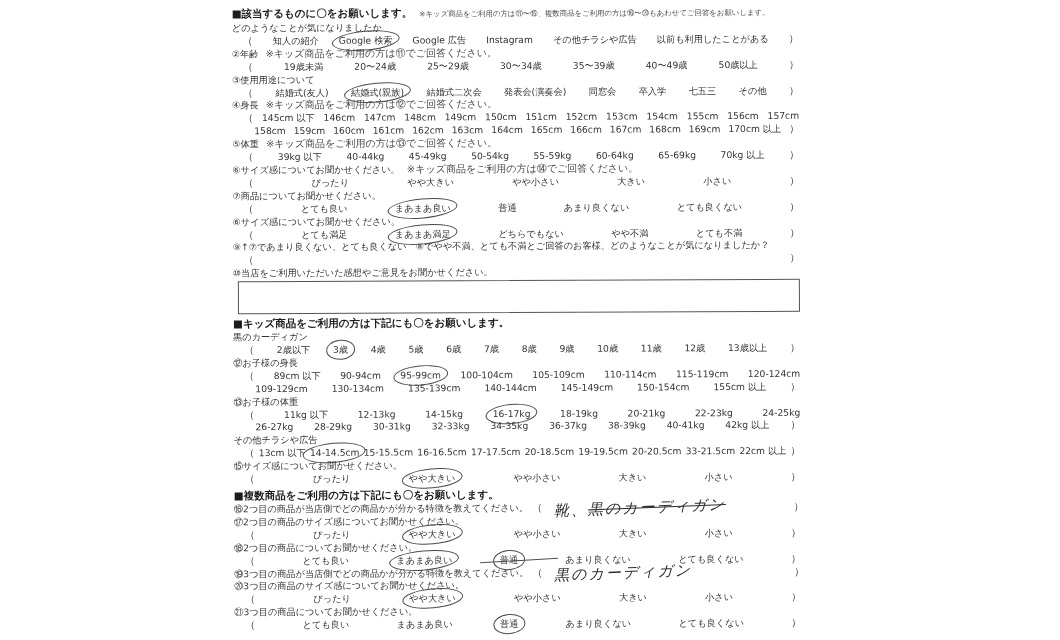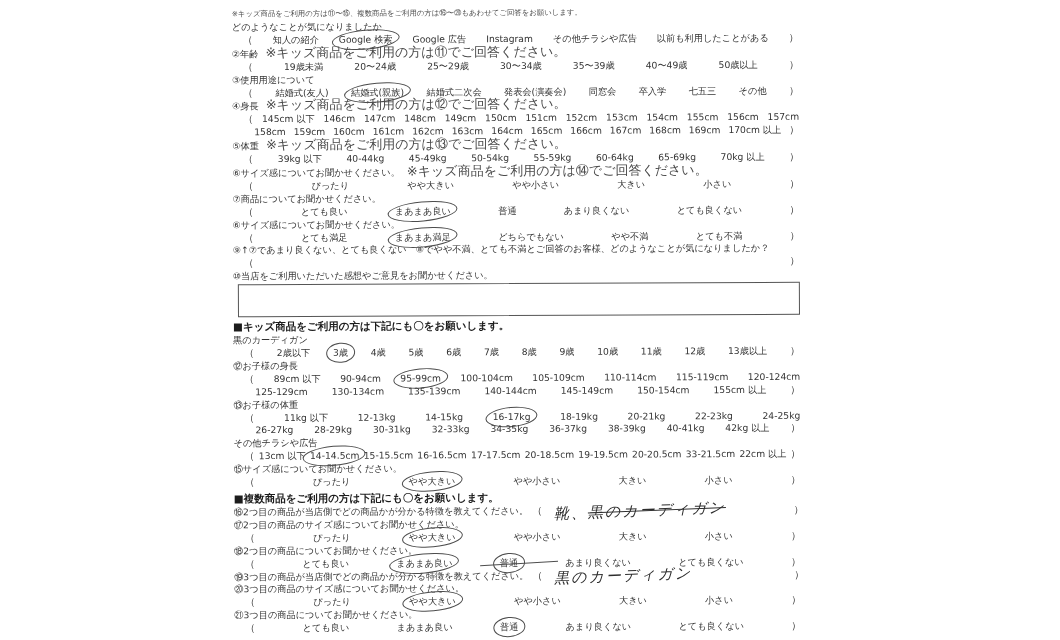--- a/index.html
+++ b/index.html
@@ -7,21 +7,21 @@
     width:1060px;height:640px;overflow:hidden;background:#ffffff;
     font-family:"DejaVu Sans","Liberation Sans",sans-serif;color:#3a3a3a;
   }
   .sheet{position:absolute;left:233px;top:3px;width:570px;transform:rotate(-0.25deg);}
   .sec-title{
     font-size:10.5px;font-weight:bold;color:#1c1c1c;line-height:15px;margin-top:2px;
     display:flex;align-items:baseline;gap:7px;white-space:nowrap;
   }
   .sec-note{font-size:7.4px;font-weight:normal;color:#4a4a4a;letter-spacing:0;}
   .q-label{font-size:9.2px;line-height:12.9px;white-space:nowrap;color:#333;}
-  .q-note{font-size:13px;color:#4a4a4a;margin-left:7px;}
+  .q-note{font-size:10px;color:#4a4a4a;margin-left:7px;}
   .opts{
     display:flex;justify-content:space-between;align-items:center;
     font-size:9.2px;line-height:12.9px;padding:0 3px 0 11px;color:#333;
   }
   .opts.cont{padding-left:22px;}
   .opt{white-space:nowrap;position:relative;}
   .bracket{color:#3a3a3a;font-size:10px;}
   
   .circled::after{
     content:"";position:absolute;left:-7px;right:-7px;top:-4px;bottom:-3px;
@@ -41,20 +41,21 @@
     font-size:15px;font-style:italic;letter-spacing:2px;color:#2d2d2d;
     transform:rotate(-2deg);margin-left:12px;white-space:nowrap;line-height:12px;
   }
   .hw-crossed{text-decoration:line-through;}
 </style>
 </head>
 <body>
 
 <div class="sheet" id="sheet">
     <div class="sec-title">
+      <span>■該当するものに〇をお願いします。</span>
       <span class="sec-note">※キッズ商品をご利用の方は⑪〜⑮、複数商品をご利用の方は⑯〜⑳もあわせてご回答をお願いします。</span>
     </div>
     <div class="q-label"><span>どのようなことが気になりましたか</span></div>
     <div class="opts">
       <span class="bracket ">（</span>
       <span class="opt">知人の紹介</span>
       <span class="opt circled">Google 検索</span>
       <span class="opt">Google 広告</span>
       <span class="opt">Instagram</span>
       <span class="opt">その他チラシや広告</span>
@@ -195,21 +196,21 @@
       <span class="opt">89cm 以下</span>
       <span class="opt">90-94cm</span>
       <span class="opt circled">95-99cm</span>
       <span class="opt">100-104cm</span>
       <span class="opt">105-109cm</span>
       <span class="opt">110-114cm</span>
       <span class="opt">115-119cm</span>
       <span class="opt">120-124cm</span>
     </div>
     <div class="opts cont">
-      <span class="opt">125-129cm</span>
+      <span class="opt">109-129cm</span>
       <span class="opt">130-134cm</span>
       <span class="opt">135-139cm</span>
       <span class="opt">140-144cm</span>
       <span class="opt">145-149cm</span>
       <span class="opt">150-154cm</span>
       <span class="opt">155cm 以上</span>
       <span class="bracket ">）</span>
     </div>
     <div class="q-label"><span>⑬お子様の体重</span></div>
     <div class="opts">

